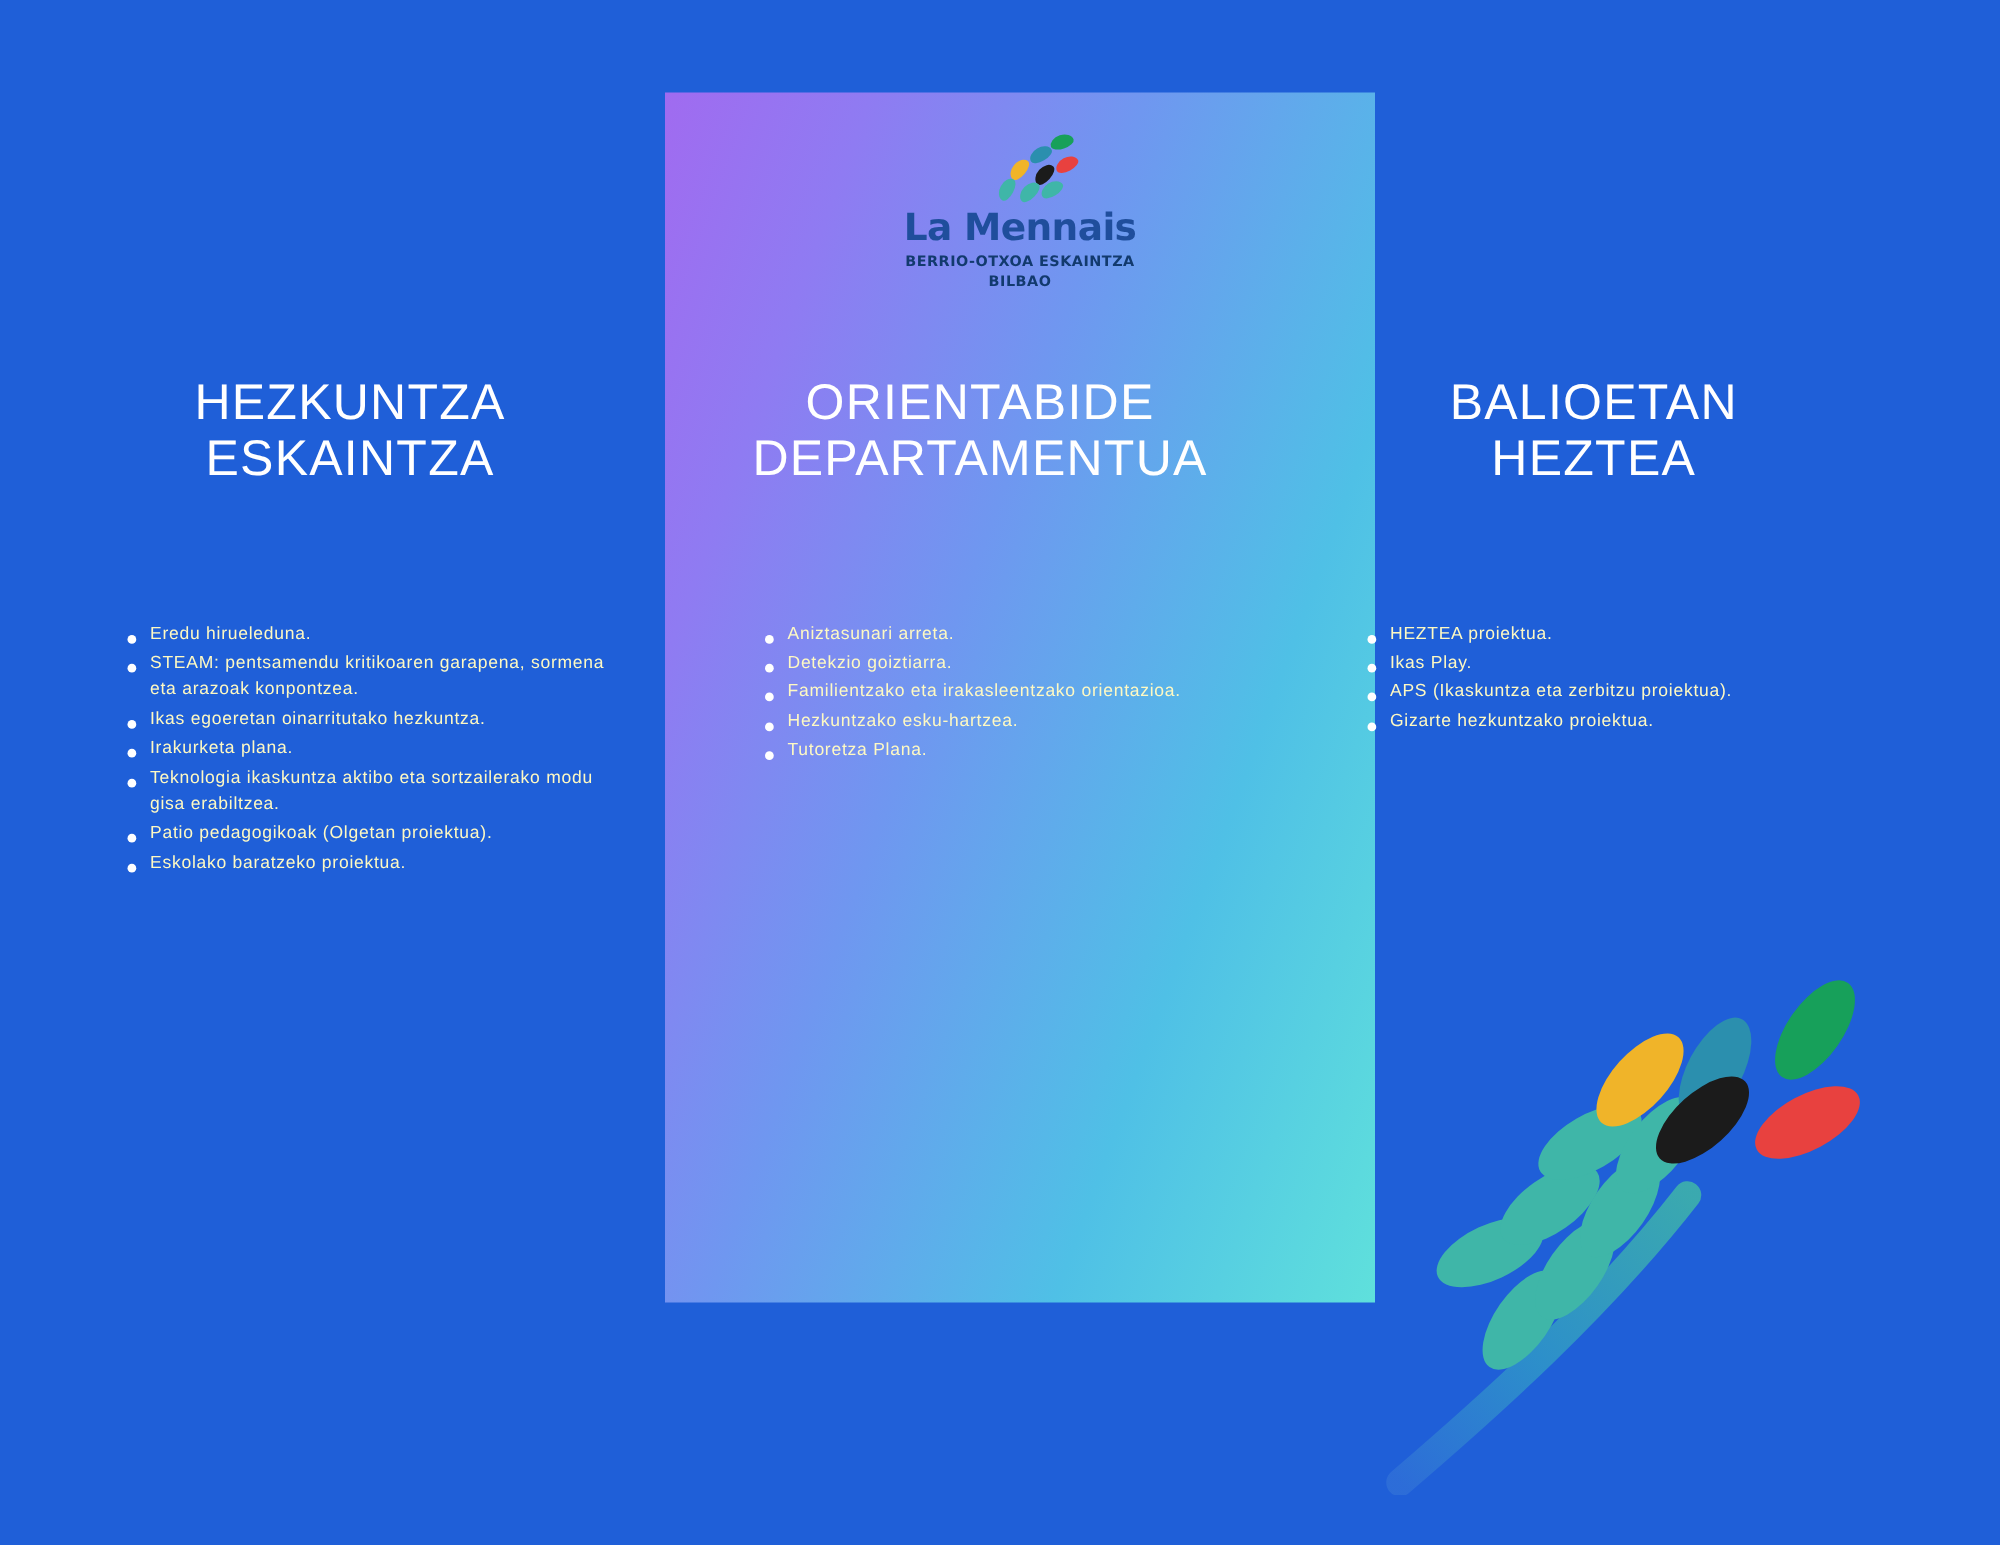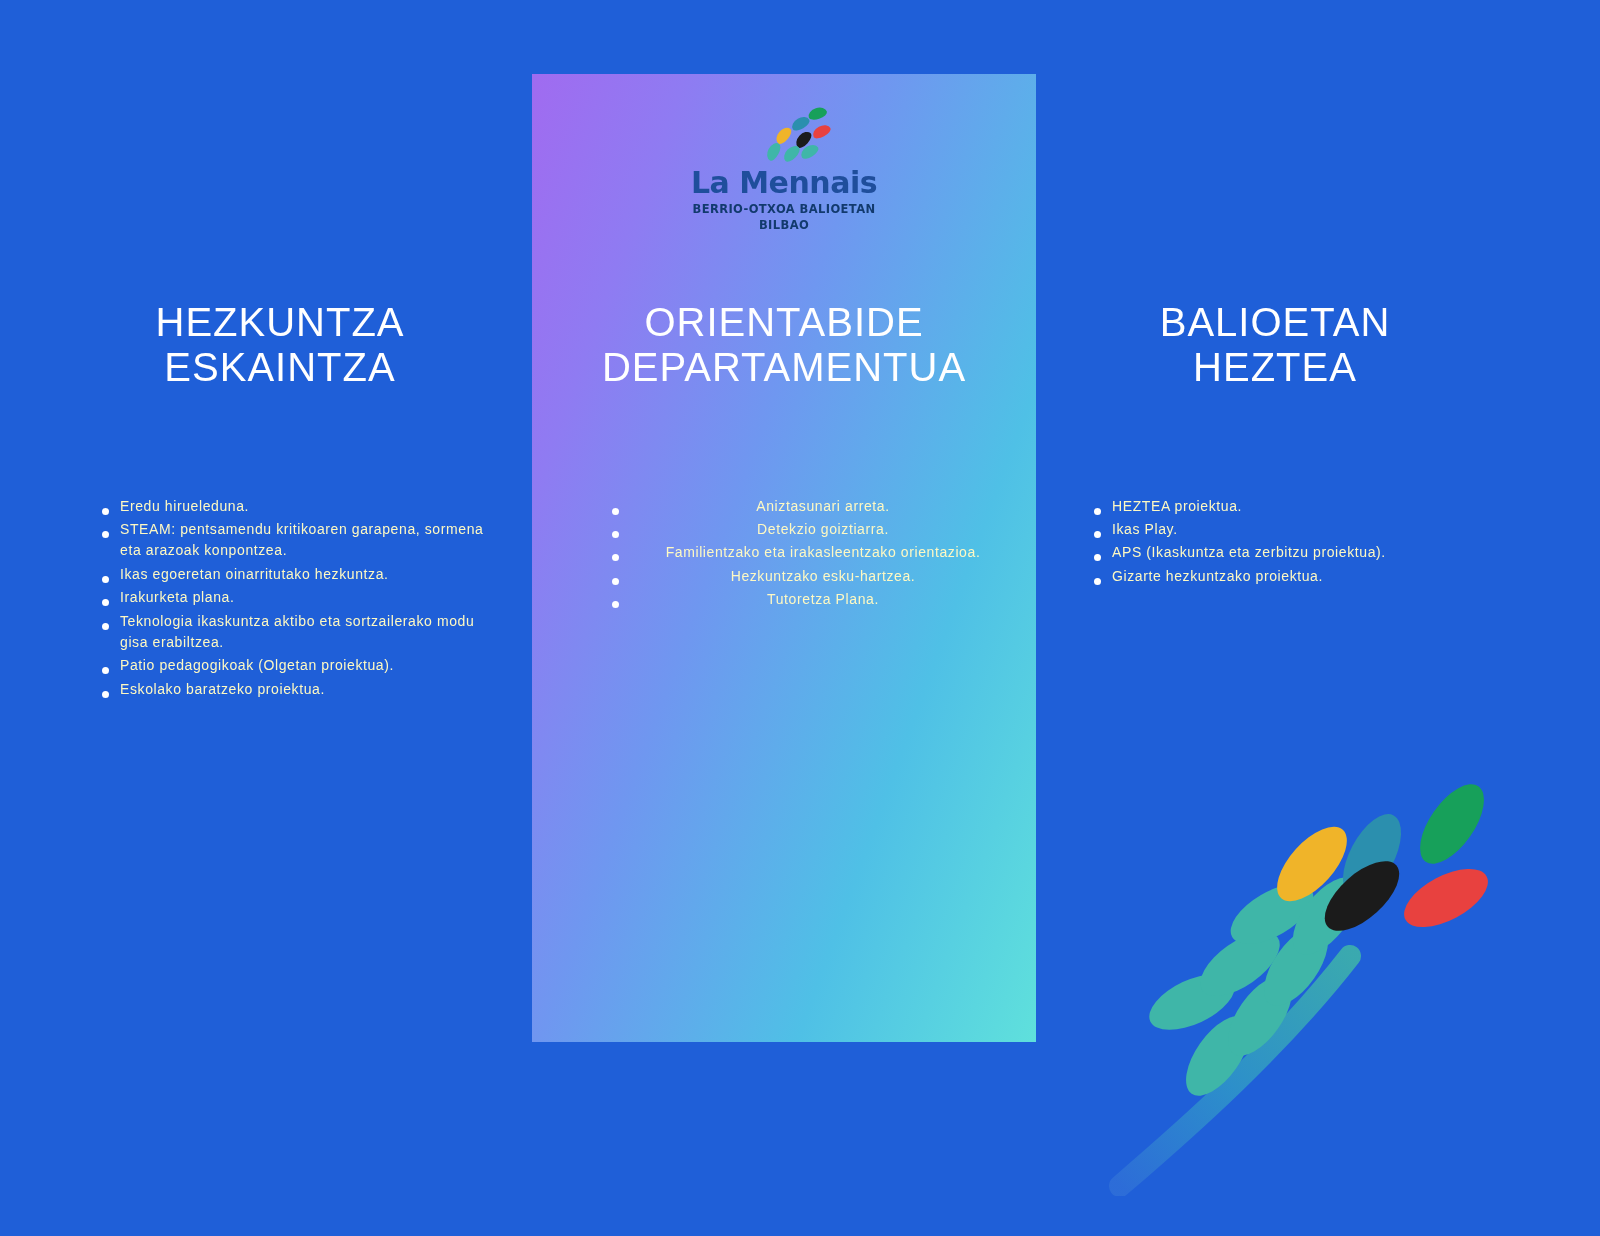--- a/index.html
+++ b/index.html
@@ -19,21 +19,21 @@
     position: absolute;
     inset: 0;
     background: #1f5fd8;
   }
 
   
   .center-panel {
     position: absolute;
     left: 532px;
     top: 74px;
-    width: 504px;
+    width: 568px;
     height: 968px;
     background: linear-gradient(110deg, #a06bf0 0%, #8f7bf2 18%, #6f97f0 42%, #4fc0e6 72%, #5fe0dc 100%);
   }
 
   
   .logo-wrap {
     position: absolute;
     left: 0;
     top: 30px;
     width: 100%;
@@ -116,21 +116,21 @@
     position: absolute;
     left: -4px;
     top: 12px;
     width: 7px;
     height: 7px;
     border-radius: 50%;
     background: #ffffff;
   }
 
   .list-left   { margin-top: 106px; padding-left: 46px; }
-  .list-center { margin-top: 106px; padding-left: 64px; text-align: center; }
+  .list-center { margin-top: 106px; padding-left: 64px; }
   .list-right  { margin-top: 106px; padding-left: 38px; }
 
   
   .wheat {
     position: absolute;
     right: 60px;
     bottom: 40px;
     width: 440px;
     height: 440px;
     pointer-events: none;
@@ -148,21 +148,21 @@
         <div class="leaf" style="left:40px; top:26px; background:#f0b429; transform:rotate(-50deg);"></div>
         <div class="leaf" style="left:57px; top:14px; background:#2b8fae; transform:rotate(-30deg);"></div>
         <div class="leaf" style="left:74px; top:4px;  background:#17a05a; transform:rotate(-18deg);"></div>
         <div class="leaf" style="left:60px; top:30px; background:#1b1b1b; transform:rotate(-48deg);"></div>
         <div class="leaf" style="left:78px; top:22px; background:#e8413f; transform:rotate(-28deg);"></div>
         <div class="leaf" style="left:30px; top:42px; background:#3fb6a8; transform:rotate(-62deg);"></div>
         <div class="leaf" style="left:48px; top:44px; background:#3fb6a8; transform:rotate(-45deg);"></div>
         <div class="leaf" style="left:66px; top:42px; background:#3fb6a8; transform:rotate(-32deg);"></div>
       </div>
       <div class="logo-name">La Mennais</div>
-      <div class="logo-sub">BERRIO-OTXOA  BALIOETAN</div>
+      <div class="logo-sub">BERRIO-OTXOA  ESKAINTZA</div>
       <div class="logo-city">BILBAO</div>
     </div>
   </div>
 
   <div class="column col-left">
     <h2 class="col-title">HEZKUNTZA
 ESKAINTZA</h2>
     <ul class="col-list list-left">
       <li>Eredu hirueleduna.</li>
       <li>STEAM: pentsamendu kritikoaren garapena, sormena eta arazoak konpontzea.</li>

